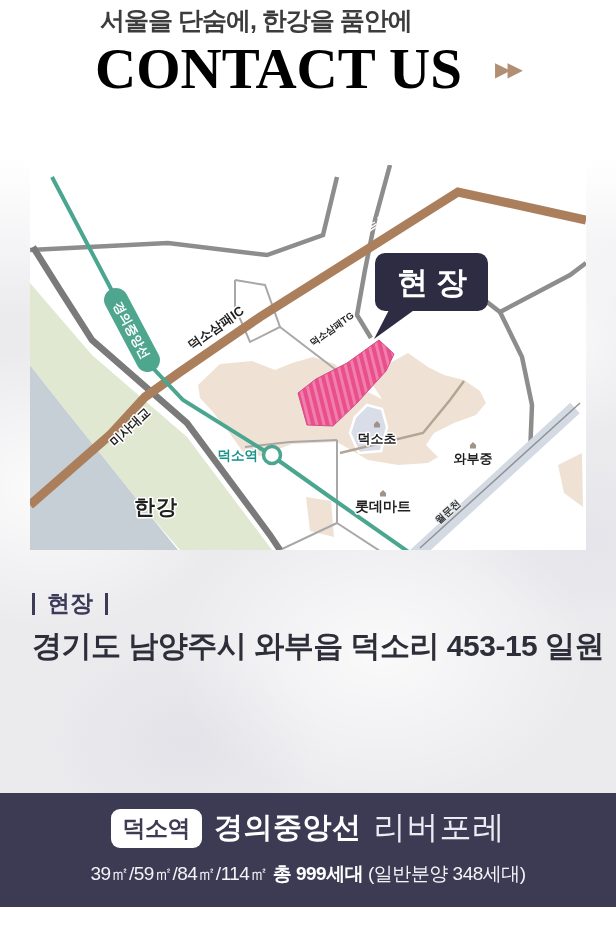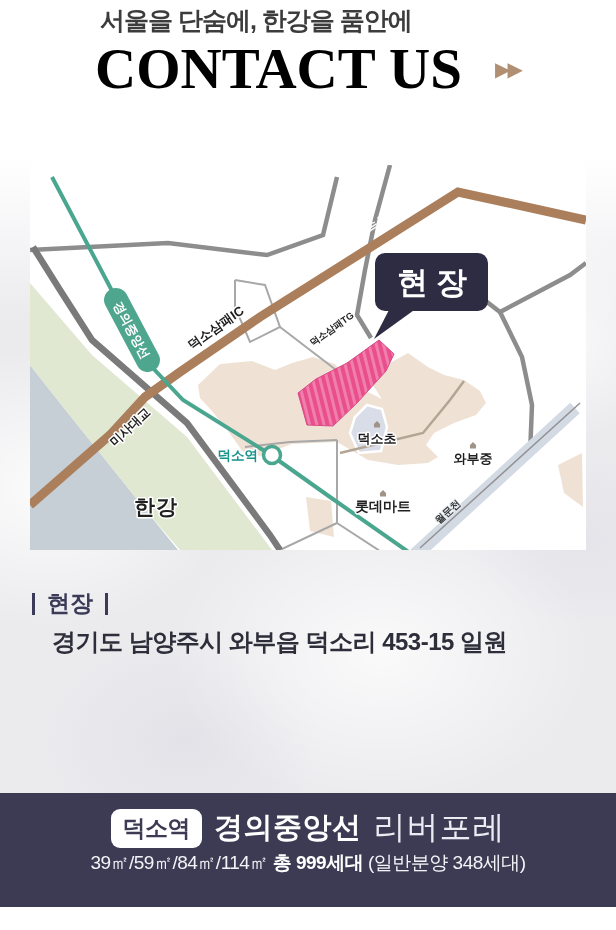--- a/index.html
+++ b/index.html
@@ -29,29 +29,29 @@
           paint-order:stroke;stroke:#ffffff;stroke-width:3px;stroke-linejoin:round;}
   .roadlabel{font-family:"Liberation Sans","DejaVu Sans",sans-serif;font-weight:700;fill:#ffffff;}
   .stationlabel{font-family:"Liberation Sans","DejaVu Sans",sans-serif;font-weight:800;fill:#17948a;
           paint-order:stroke;stroke:#ffffff;stroke-width:3px;stroke-linejoin:round;}
   .calloutlabel{font-family:"Liberation Sans","DejaVu Sans",sans-serif;font-weight:800;fill:#ffffff;letter-spacing:8px;}
 
   
   .loc-title{position:absolute;left:32px;top:588px;display:flex;align-items:center;gap:12px;
              color:#3b3b58;font-size:23px;font-weight:800;}
   .loc-title .bar{display:inline-block;width:3px;height:22px;background:#3b3b58;}
-  .address{position:absolute;left:32px;top:626px;font-size:24px;font-weight:700;color:#2e2e3a;letter-spacing:-0.5px;margin-left:20px;}
+  .address{position:absolute;left:32px;top:626px;font-size:30px;font-weight:700;color:#2e2e3a;letter-spacing:-0.5px;}
 
   
   .footer{position:absolute;left:0;top:793px;width:616px;height:114px;background:#3d3b53;color:#fff;}
   .f-row1{display:flex;justify-content:center;align-items:center;gap:12px;margin-top:13px;}
   .f-badge{background:#fff;color:#3d3b53;font-weight:800;font-size:23px;padding:4px 12px;border-radius:9px;letter-spacing:-0.5px;}
   .f-brand{font-size:29px;font-weight:800;letter-spacing:0.5px;}
   .f-sub{font-size:32px;font-weight:300;letter-spacing:1px;color:#eceaf2;}
-  .f-row2{text-align:center;font-size:19px;letter-spacing:-0.5px;color:#f4f3f8;}
+  .f-row2{margin-top:11px;text-align:center;font-size:19px;letter-spacing:-0.5px;color:#f4f3f8;}
   .f-row2 .bold{font-weight:800;color:#fff;}
 </style>
 </head>
 <body>
 
 <div class="page">
 
   <div class="subtitle">서울을 단숨에, 한강을 품안에</div>
   <div class="title">CONTACT US</div>
   <div class="arrows">▶▶</div>

